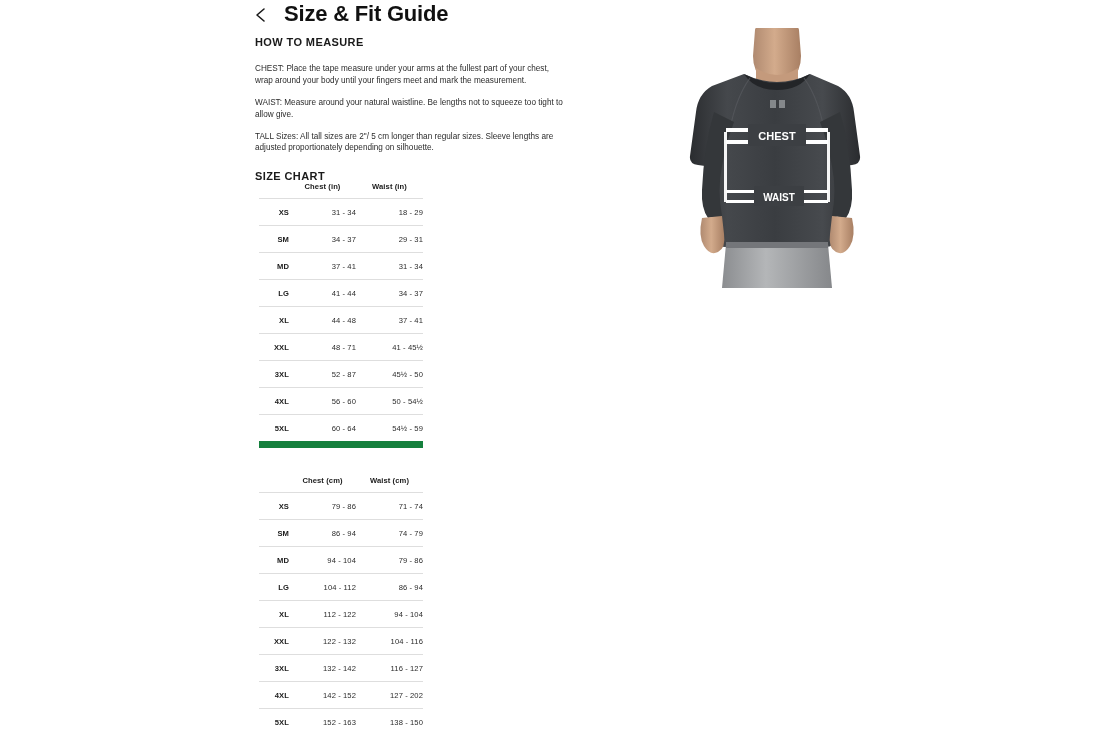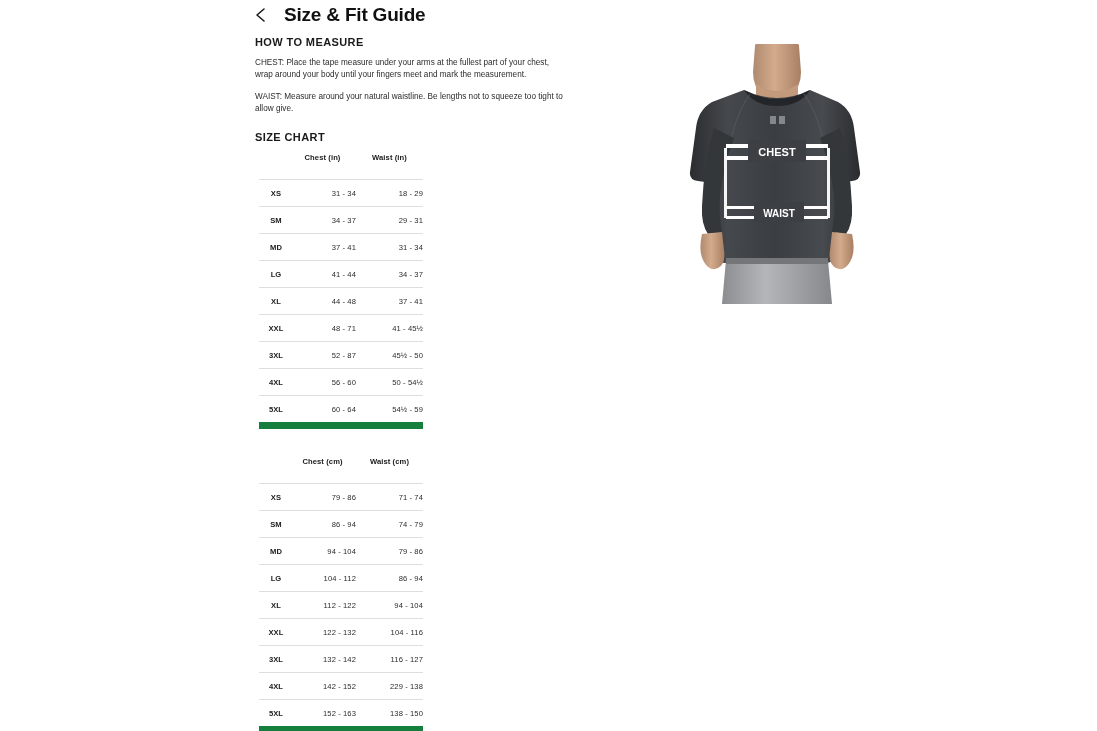--- a/index.html
+++ b/index.html
@@ -31,97 +31,96 @@
     width: 18px;
     height: 18px;
     display: flex;
     align-items: center;
     justify-content: center;
     cursor: pointer;
     margin-top: 2px;
   }
   .back-btn svg { display: block; }
   .page-title {
-    font-size: 19px;
+    font-size: 22px;
     font-weight: bold;
     letter-spacing: -0.2px;
     color: #111;
     line-height: 1;
   }
 
   
   .left-col {
     position: absolute;
     left: 255px;
     top: 36px;
     width: 330px;
   }
   .section-head {
     font-size: 11px;
     font-weight: bold;
     letter-spacing: 0.4px;
     color: #1a1a1a;
-    margin-bottom: 9px;
+    margin-bottom: 15px;
   }
   .measure-p {
     font-size: 8.2px;
     line-height: 1.45;
     color: #2b2b2b;
     margin: 0 16px 10px 0;
     width: 312px;
   }
 
   .size-chart-head {
     font-size: 11px;
     font-weight: bold;
     letter-spacing: 0.4px;
     color: #1a1a1a;
     margin-top: 16px;
-    margin-bottom: 10px;
   }
 
   
   table.size-table {
     border-collapse: collapse;
     width: 164px;
     table-layout: fixed;
   }
   table.size-table th {
     font-size: 7.6px;
     font-weight: bold;
     color: #1a1a1a;
     text-align: center;
-    padding: 0 0 17px 0;
+    padding: 0 0 7px 0;
     letter-spacing: 0.1px;
   }
   table.size-table th.blank { width: 30px; }
   table.size-table td {
     font-size: 7.6px;
     color: #2b2b2b;
     text-align: right;
     padding: 9px 0 8px 0;
     border-top: 1px solid #dedede;
     letter-spacing: 0.1px;
   }
   table.size-table td.sz {
     font-weight: bold;
     color: #1a1a1a;
-    text-align: center;
+    text-align: right;
     padding-left: 4px;
   }
   table.size-table tr.last td { border-bottom: 7px solid #15803d; }
 
   .table-block { margin-left: 4px; }
   .table-gap { height: 28px; }
 
   
   .product-area {
     position: absolute;
     left: 612px;
-    top: 44px;
+    top: 28px;
     width: 370px;
     height: 300px;
   }
   .shirt-wrap {
     position: absolute;
     left: 40px;
     top: 0px;
     width: 250px;
     height: 260px;
   }
@@ -139,20 +138,21 @@
   </div>
   <div class="page-title">Size &amp; Fit Guide</div>
 </div>
 
 <div class="left-col">
 
   <div class="section-head">HOW TO MEASURE</div>
 
   <p class="measure-p">CHEST: Place the tape measure under your arms at the fullest part of your chest, wrap around your body until your fingers meet and mark the measurement.</p>
   <p class="measure-p">WAIST: Measure around your natural waistline. Be lengths not to squeeze too tight to allow give.</p>
+  <p class="measure-p">TALL Sizes: All tall sizes are 2"/ 5 cm longer than regular sizes. Sleeve lengths are adjusted proportionately depending on silhouette.</p>
 
   <div class="size-chart-head">SIZE CHART</div>
 
   <div class="table-block">
     <table class="size-table">
       <thead>
         <tr>
           <th class="blank"></th>
           <th>Chest (in)</th>
           <th>Waist (in)</th>
@@ -251,21 +251,21 @@
           <td>104 - 116</td>
         </tr>
         <tr>
           <td class="sz">3XL</td>
           <td>132 - 142</td>
           <td>116 - 127</td>
         </tr>
         <tr>
           <td class="sz">4XL</td>
           <td>142 - 152</td>
-          <td>229 - 138</td>
+          <td>127 - 202</td>
         </tr>
         <tr class="last">
           <td class="sz">5XL</td>
           <td>152 - 163</td>
           <td>138 - 150</td>
         </tr>
       </tbody>
     </table>
   </div>
 </div>

